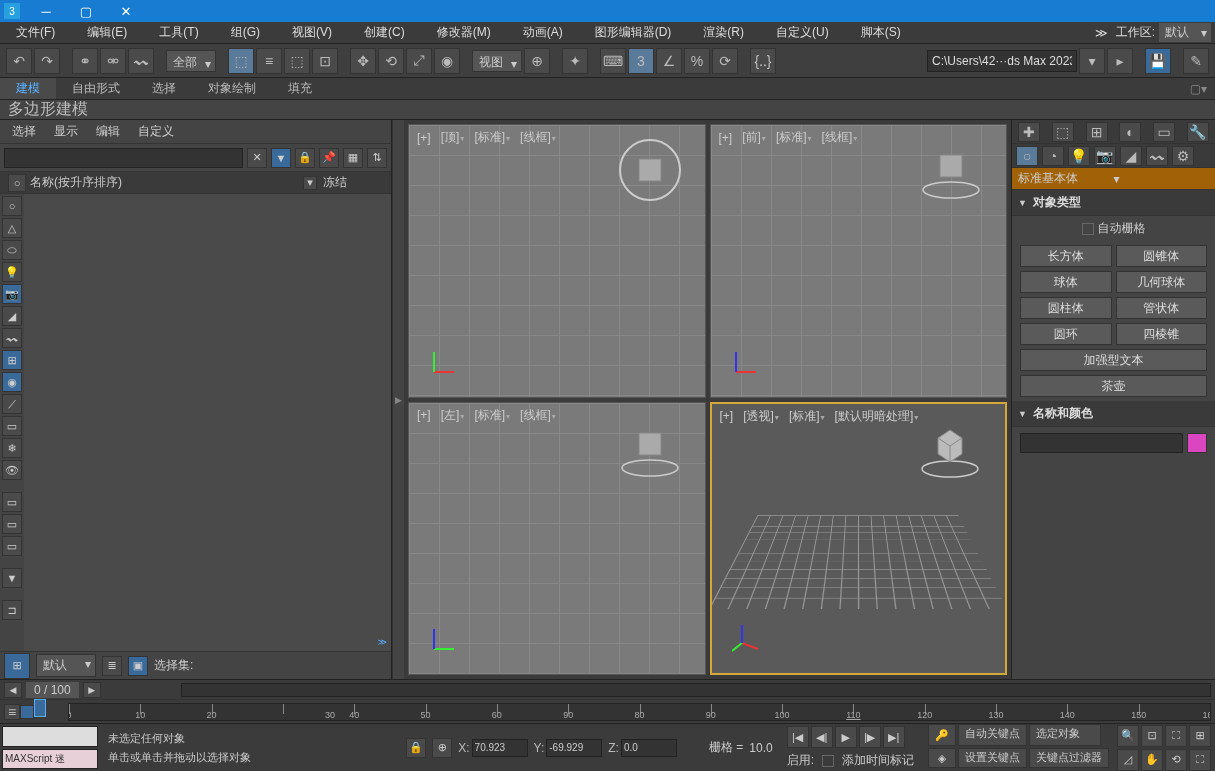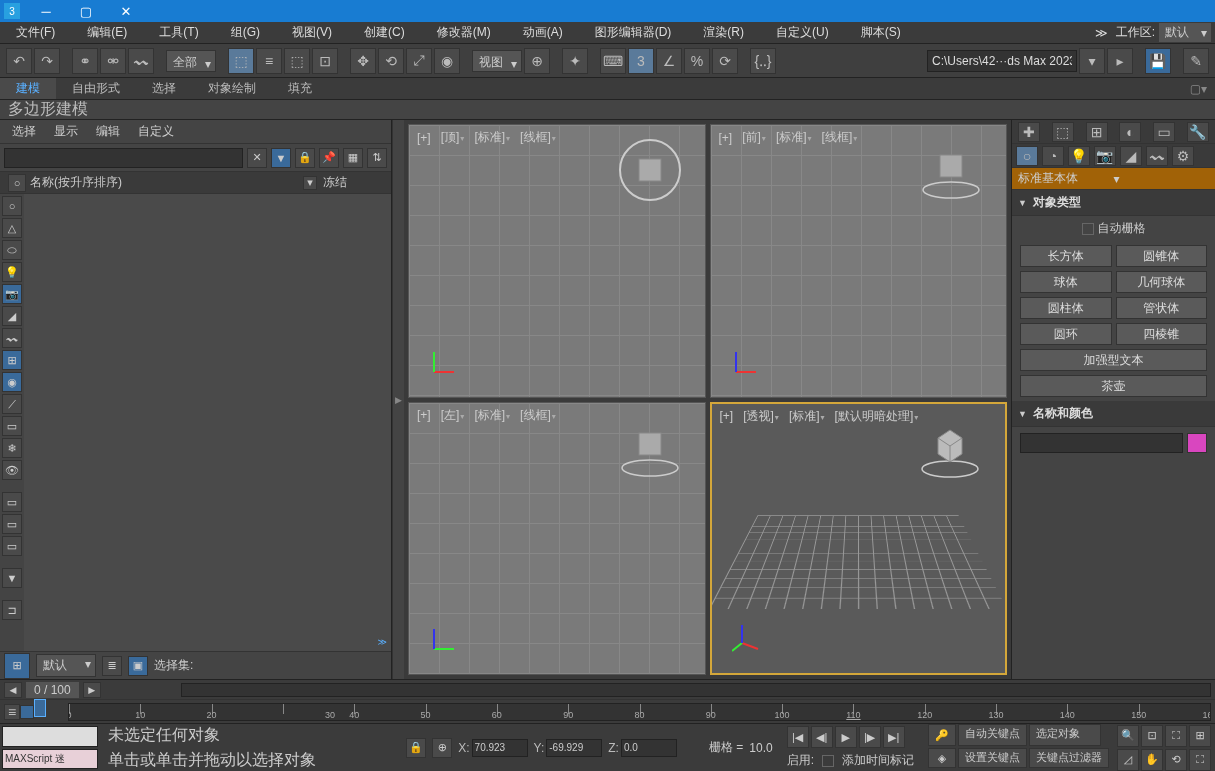--- a/index.html
+++ b/index.html
@@ -74,21 +74,21 @@
 .timeline .ruler{flex:1;height:18px;background:#333;border:1px solid #222;position:relative;margin-left:34px;overflow:hidden}
 .timeline .ruler .tick{position:absolute;top:0;width:1px;height:6px;background:#888}
 .timeline .ruler .tick.major{height:10px}
 .timeline .ruler .num{position:absolute;top:6px;font-size:9px;color:#aaa;transform:translateX(-50%)}
 .timeline .marker{position:absolute;left:34px;top:-1px;width:12px;height:18px;background:#3a6a9a;border:1px solid #5ab0ff}
 .status-area{height:48px;background:#3b3b3b;display:flex;border-top:1px solid #222}
 .sa-left{width:100px;display:flex;flex-direction:column;gap:2px;padding:2px}
 .sa-left .box{flex:1;background:#ddd;border:1px solid #222}
 .sa-left .box.ms{background:#e8d0d8;color:#333;font-size:10px;display:flex;align-items:center;padding:0 2px}
 .sa-msg{flex:1;display:flex;flex-direction:column;justify-content:center;padding:0 8px;gap:4px}
-.sa-msg div{color:#ccc;font-size:16px}
+.sa-msg div{color:#ccc;font-size:11px}
 .sa-coords{display:flex;align-items:center;gap:6px;padding:0 4px}
 .sa-coords .coord{display:flex;align-items:center;gap:2px}
 .sa-coords .coord .lbl{color:#bbb}
 .sa-coords .coord input{width:56px;background:#333;border:1px solid #222;height:18px;color:#ccc;padding:0 2px;font-size:10px}
 .sa-right{display:flex;align-items:center;gap:2px;padding:0 4px}
 .sa-btn{width:22px;height:22px;background:#4a4a4a;border:1px solid #333;display:flex;align-items:center;justify-content:center;font-size:11px}
 .sa-auto{padding:0 4px;display:flex;flex-direction:column;gap:2px}
 .sa-auto .btn{background:#4a4a4a;border:1px solid #333;padding:1px 6px;font-size:11px;color:#ccc}
 svg{display:block}
 </style>

